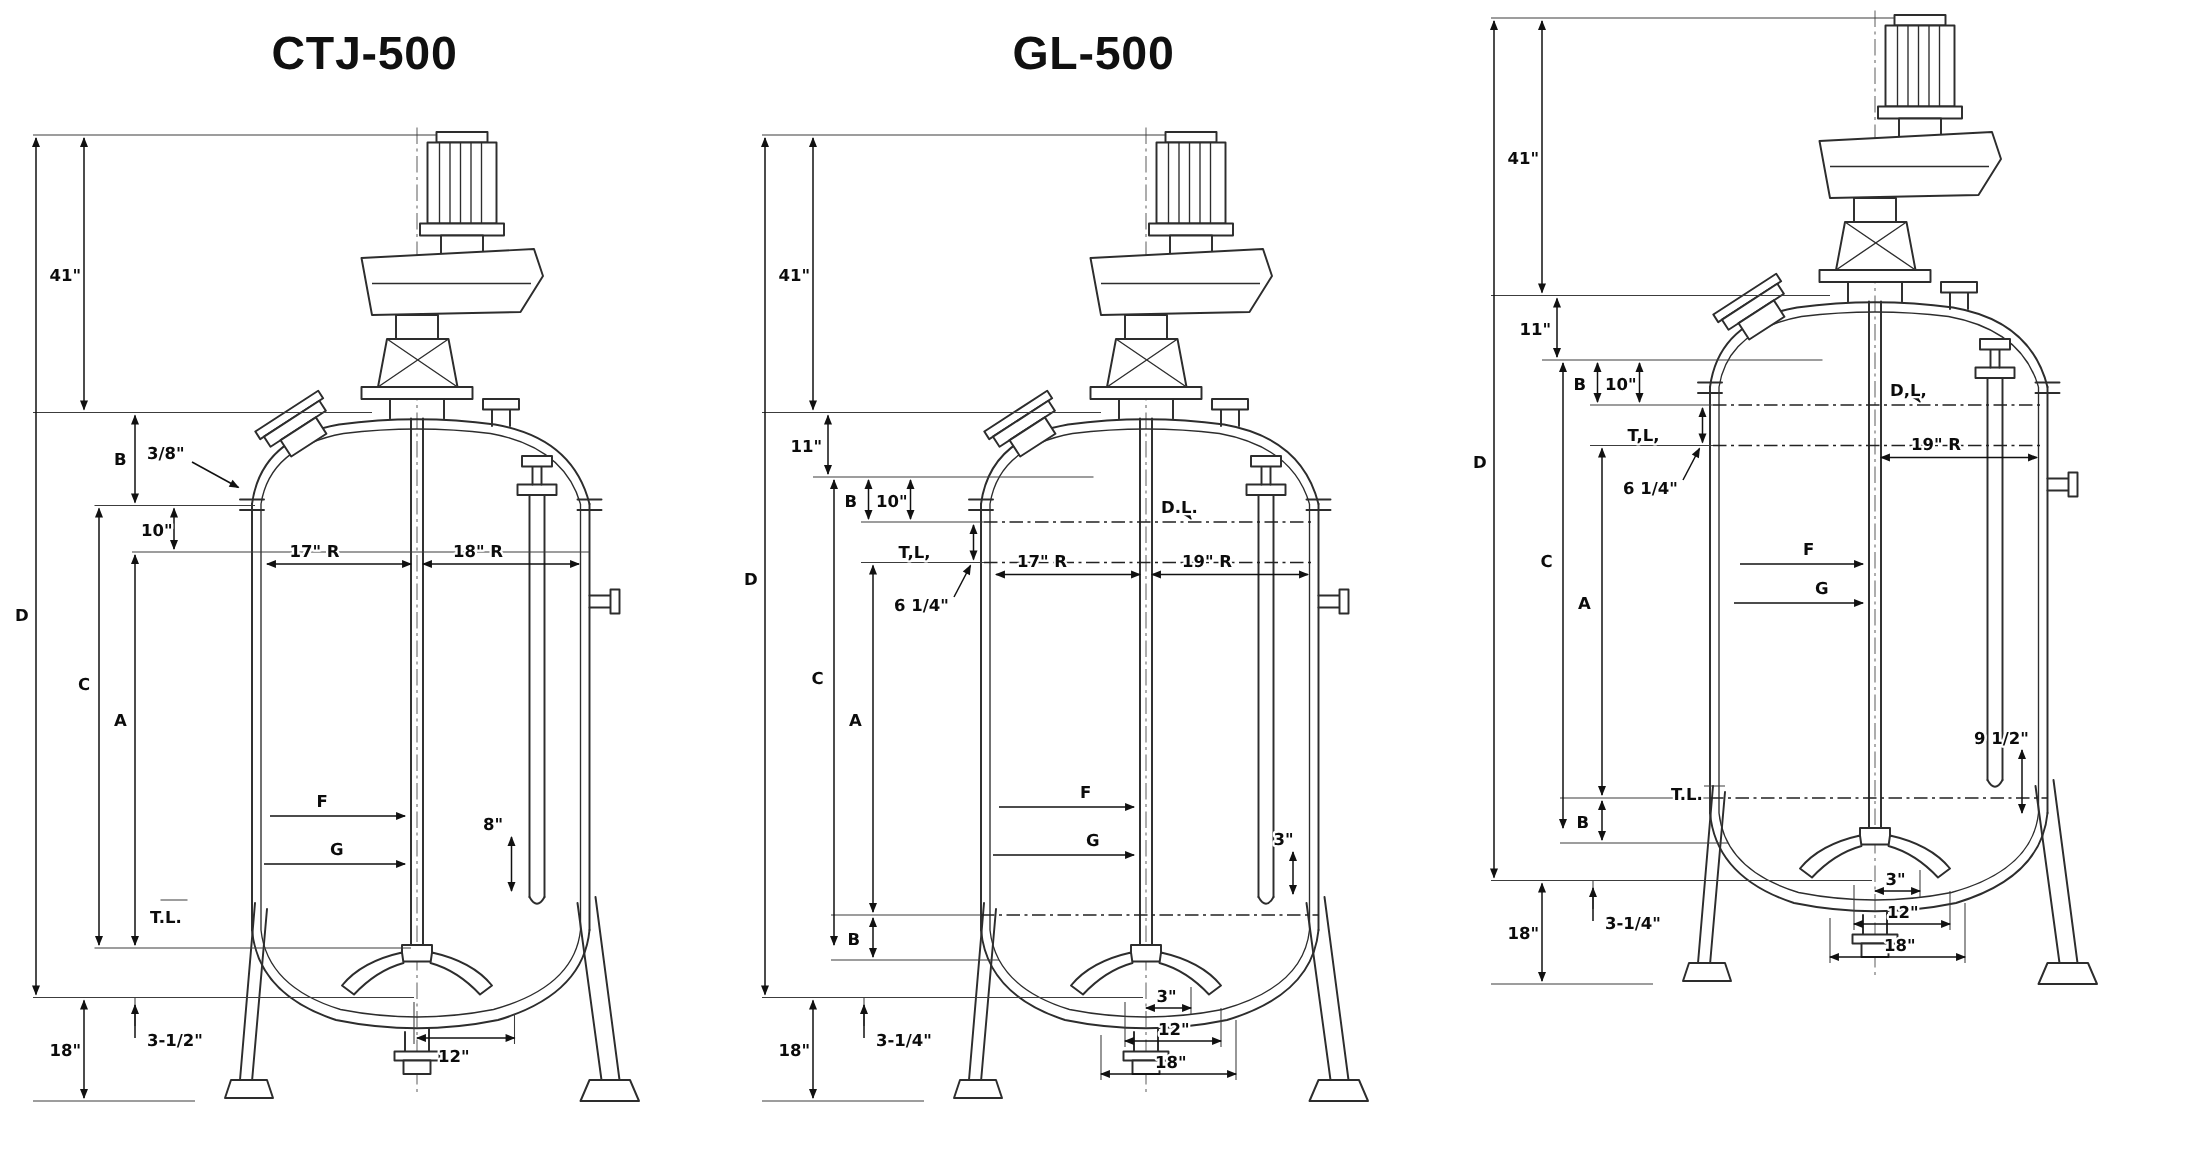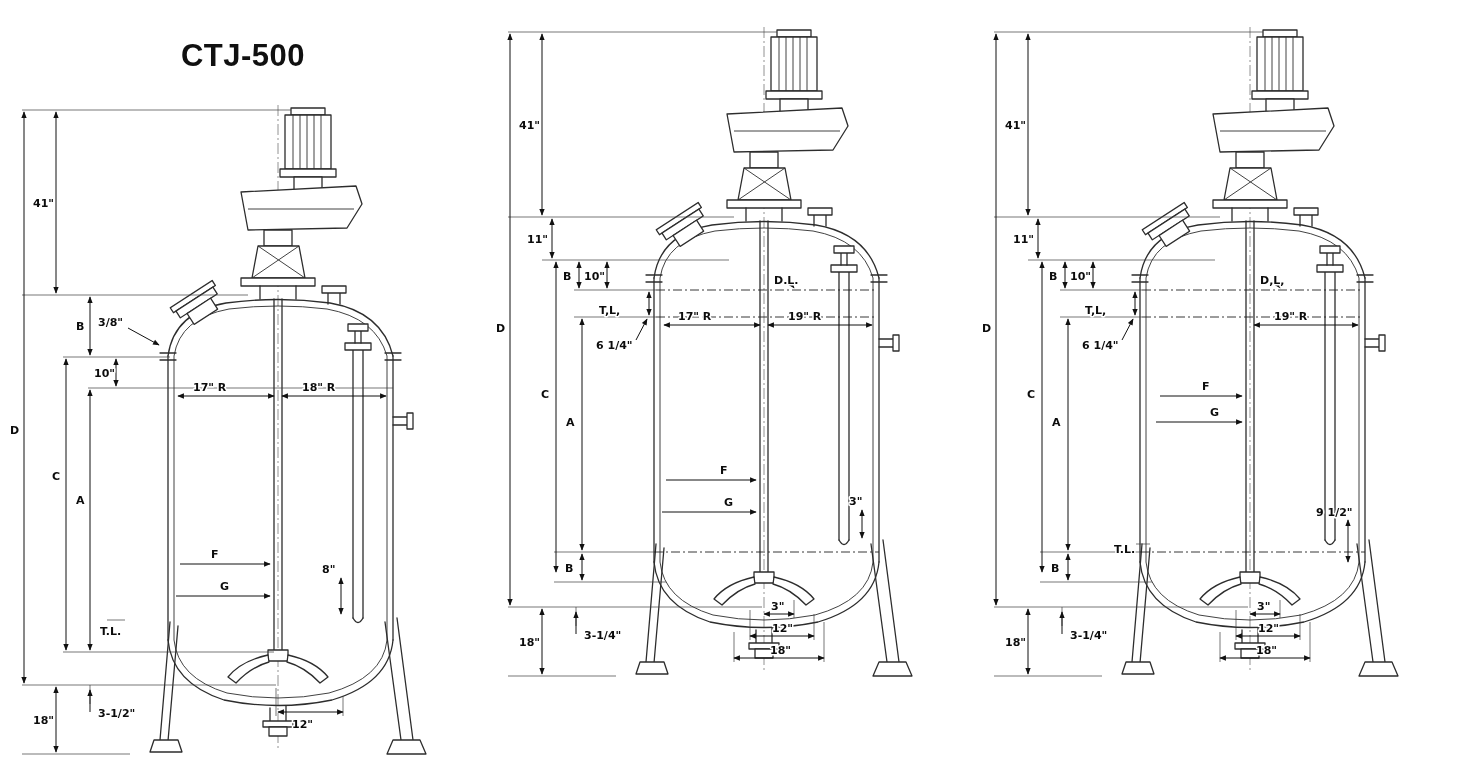--- a/index.html
+++ b/index.html
@@ -1,17 +1,17 @@
 <!DOCTYPE html>
 <html><head>
 <meta charset="utf-8">
 <style>
   html,body{margin:0;padding:0;background:#ffffff}
   body{width:1460px;height:772px;overflow:hidden;font-family:"Liberation Sans",sans-serif}
-  .row{display:flex;width:1460px;padding-top:22px}
+  .row{display:flex;width:1460px;padding-top:2px}
   figure{margin:0;width:486px;flex:0 0 486px}
   .title{margin:16px 0 26px 0;text-align:center;font-size:31px;font-weight:700;color:#101010;letter-spacing:.5px;font-family:"Liberation Sans",sans-serif}
   svg.drawing{display:block;margin:0 auto}
   .v{fill:none;stroke:#2d2d2d;stroke-width:1.3;stroke-linejoin:round;stroke-linecap:round}
   .vt{fill:none;stroke:#2d2d2d;stroke-width:.9}
   .fillp{fill:#ffffff;stroke:#2d2d2d;stroke-width:1.3;stroke-linejoin:round}
   .cl{fill:none;stroke:#777;stroke-width:.8;stroke-dasharray:11 3 2 3}
   .ext{fill:none;stroke:#3c3c3c;stroke-width:.7}
   .dash{fill:none;stroke:#222;stroke-width:.9;stroke-dasharray:9 3 2 3}
   .dim{fill:none;stroke:#111;stroke-width:1}
@@ -134,20 +134,21 @@
       <text x="314" y="473">8"</text>
       <text x="92" y="535">T.L.</text>
       <text x="25" y="624">18"</text>
       <text x="90" y="617">3-1/2"</text>
       <text x="284" y="628">12"</text>
     </g>
   </svg>
  </figure>
 
  <figure>
+  <h2 class="title">GL-500</h2>
   <svg class="drawing" width="470" height="660" viewBox="0 0 470 660">
     <use href="#vessel"></use>
     <g class="ext">
       <path d="M14,10 H283 M14,195 H240 M48,238 H235 M80,268 H162 M80,295 H162 M60,530 H160 M60,560 H172 M14,585 H268 M14,654 H122 M256,588 V618 M320,592 V618 M300,578 V596 M240,610 V640 M330,600 V640 M82,585 V604"></path>
     </g>
     <g>
       <path class="dash" d="M162,268 H383"></path>
       <path class="dash" d="M162,295 H383"></path>
       <path class="dash" d="M160,530 H385"></path>
     </g>

